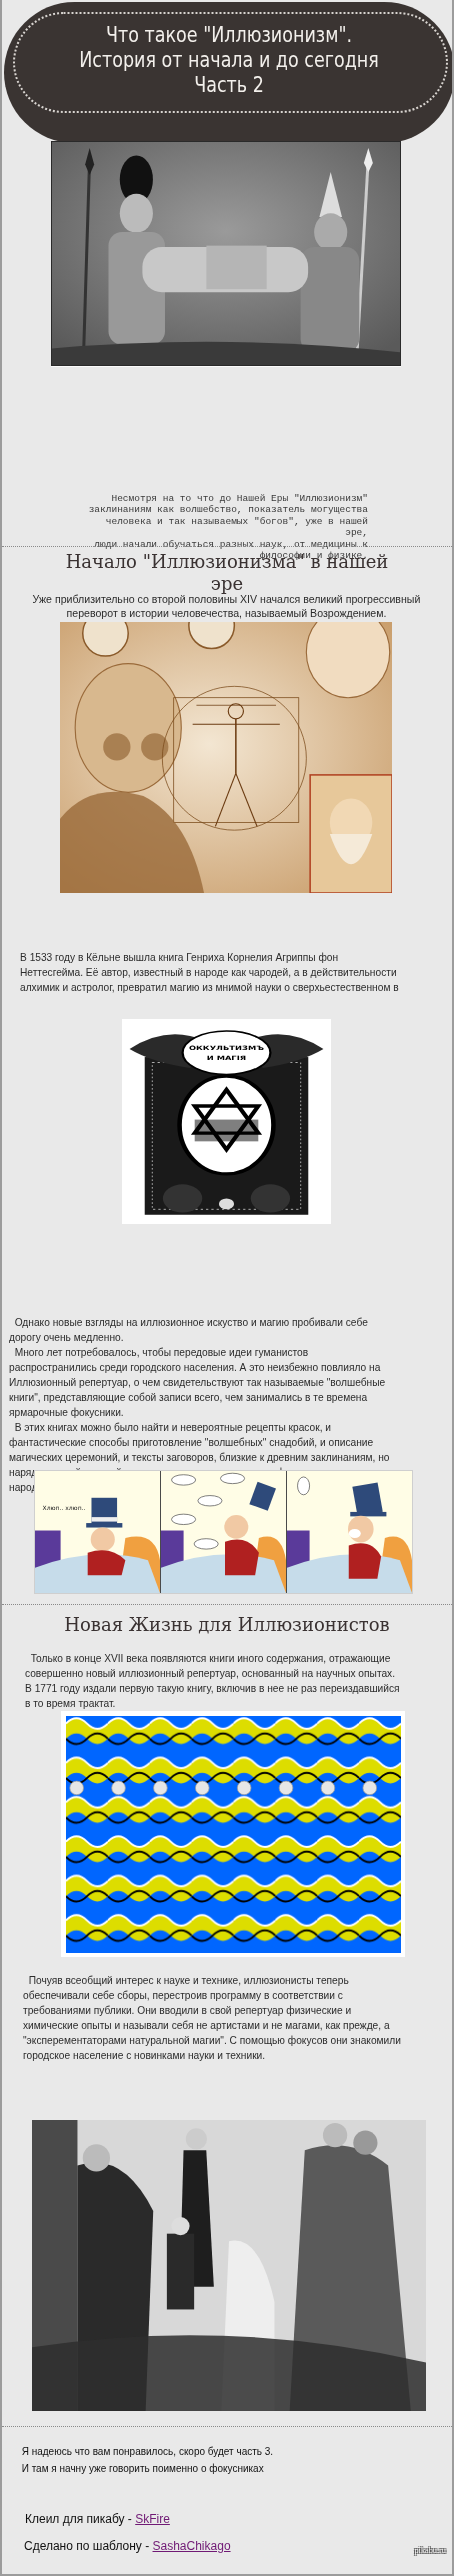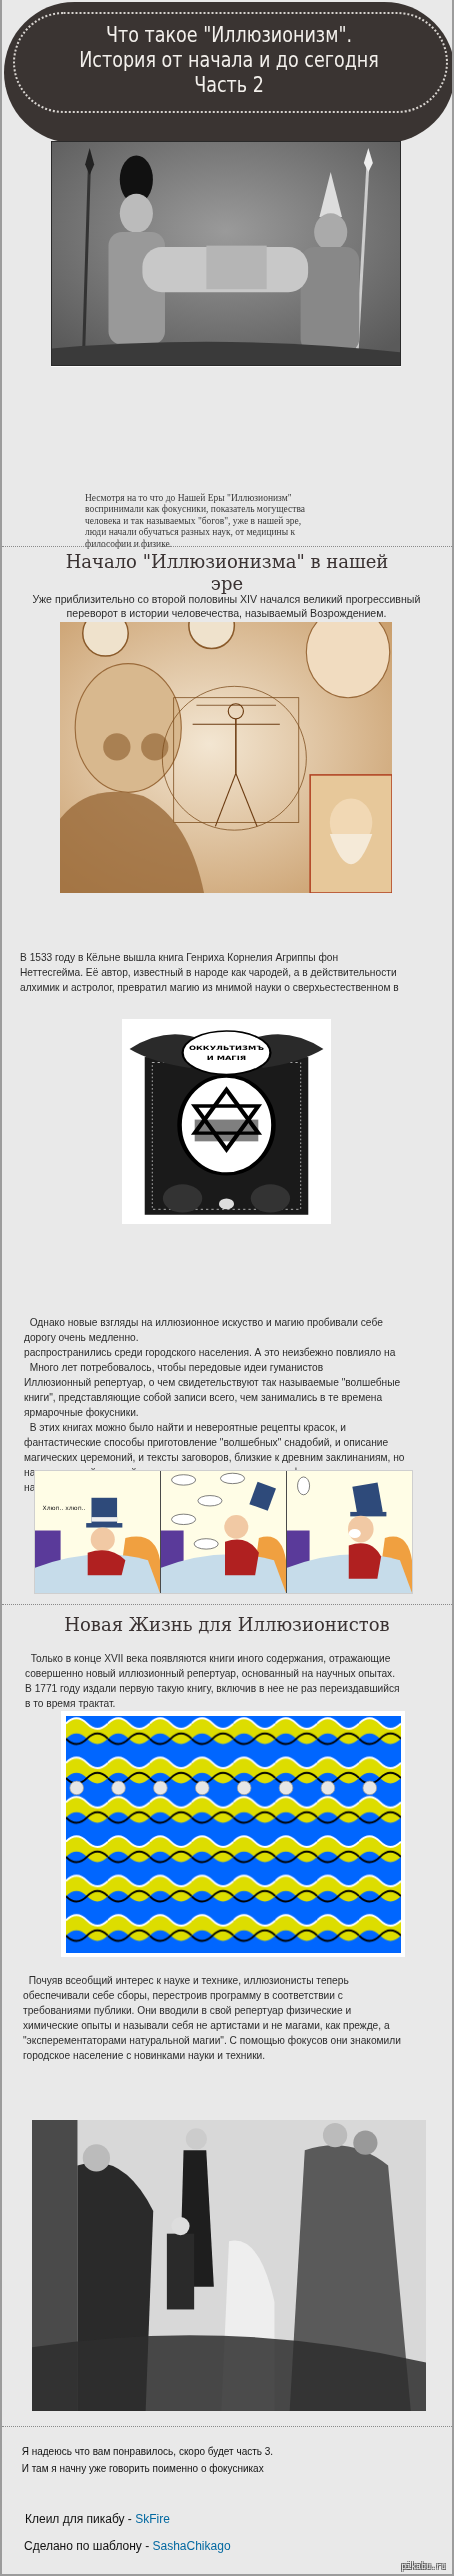--- a/index.html
+++ b/index.html
@@ -38,22 +38,22 @@
     
     .frame {
       position: absolute;
       border: 1.5px solid #2a2a2a;
       box-shadow: 0 0.8px 0 #fff;
       overflow: hidden;
     }
     .placeholder-img { width: 100%; height: 100%; display: block; }
 
     .caption-center {
-      position: absolute; text-align: left;
-      font-family: Liberation Serif, serif;
+      position: absolute; text-align: right;
+      font-family: Liberation Mono, monospace;
       color: #3a3a3a; font-size: 9.5px; line-height: 11.4px;
     }
 
     .divider {
       position: absolute; left: 0; width: 450px; height: 0;
       border-top: 1.5px dotted #8a8a8a;
     }
 
     .section-title {
       position: absolute; left: 0; width: 450px; text-align: center;
@@ -72,24 +72,24 @@
     .footer-text {
       position: absolute;
       font-family: "Liberation Sans", sans-serif;
       color: #111; font-size: 10px; line-height: 16.7px;
     }
     .credit-line {
       position: absolute;
       font-family: "Liberation Sans", sans-serif;
       color: #111; font-size: 12px;
     }
-    .credit-name { color: #0369a1; }
+    .credit-name { color: #701a75; text-decoration: underline; }
     .watermark {
-      position: absolute; right: 6px; bottom: 3px;
-      font-family: Liberation Mono, monospace;
+      position: absolute; right: 6px; bottom: 19px;
+      font-family: Liberation Serif, serif;
       font-size: 8.3px; color: #f0f0f0;
       text-shadow: -0.8px -0.8px 0 #555, 0.8px -0.8px 0 #555, -0.8px 0.8px 0 #555, 0.8px 0.8px 0 #555;
     }
 
     
     .comic { position: absolute; display: flex; background: #fffde8; border: 0.8px solid #cfcfcf; }
     .comic-panel { position: relative; flex: 1; border-right: 1.5px solid #4a4a4a; overflow: hidden; background: #fffde6; }
     .comic-panel:last-child { border-right: none; }
     .speech { position: absolute; left: 7.6px; top: 33px; font-size: 6px; font-family: "DejaVu Sans", sans-serif; color: #222; }
 
@@ -135,21 +135,21 @@
 
       <rect x="120" y="140" width="220" height="60" rx="26" fill="#c8c8c8"></rect>
       <rect x="205" y="138" width="80" height="58" fill="#b5b5b5"></rect>
 
       <path d="M0 275 Q230 255 462 280 L462 297 L0 297 Z" fill="#3a3a3a"></path>
     </svg>
   </div>
 
   <div class="caption-center" style="left:83px; top:493px; width:283px;">
     <div>Несмотря на то что  до Нашей Еры "Иллюзионизм"</div>
-    <div>воспринимали как фокусники, показатель могущества</div>
+    <div>заклинаниям как волшебство, показатель могущества</div>
     <div>человека и так называемых "богов", уже в нашей эре,</div>
     <div>люди начали обучаться разных наук, от медицины к</div>
     <div>философии и физике.</div>
   </div>
 
   <div class="divider" style="top:546px;"></div>
 
   <div class="section-title" style="top:551px;">
     <div>Начало "Иллюзионизма" в нашей</div>
     <div>эре</div>
@@ -220,25 +220,25 @@
       <polygon points="138,130 180,210 96,210" fill="none" stroke="#000" stroke-width="6"></polygon>
       <polygon points="138,240 180,160 96,160" fill="none" stroke="#000" stroke-width="6"></polygon>
       <rect x="96" y="185" width="84" height="40" fill="#000" opacity="0.5"></rect>
 
       <circle cx="80" cy="330" r="26" fill="#333"></circle>
       <circle cx="196" cy="330" r="26" fill="#333"></circle>
       <circle cx="138" cy="340" r="10" fill="#ddd"></circle>
     </svg>
   </div>
 
-  <div class="para" style="left:22px; top:1315px; width:429px;">
+  <div class="para" style="left:7px; top:1315px; width:429px;">
     <p>  Однако новые взгляды на иллюзионное искуство и магию пробивали себе</p>
     <p>дорогу очень медленно.</p>
+    <p>  Много лет потребовалось, чтобы передовые идеи гуманистов</p>
     <p>распространились среди городского населения. А это неизбежно повлияло на</p>
-    <p>  Много лет потребовалось, чтобы передовые идеи гуманистов</p>
     <p>Иллюзионный репертуар, о чем свидетельствуют так называемые "волшебные</p>
     <p>книги", представляющие собой записи всего, чем занимались в те времена</p>
     <p>ярмарочные фокусники.</p>
     <p>  В этих книгах можно было найти и невероятные рецепты красок, и</p>
     <p>фантастические способы приготовление "волшебных" снадобий, и описание</p>
     <p>магических церемоний, и тексты заговоров, близкие к древним заклинаниям, но</p>
     <p>наряду с явной чепухой - и описания уже знакомых нам фокусов из репертуара</p>
     <p>народных иллюзионистов.</p>
   </div>
 

